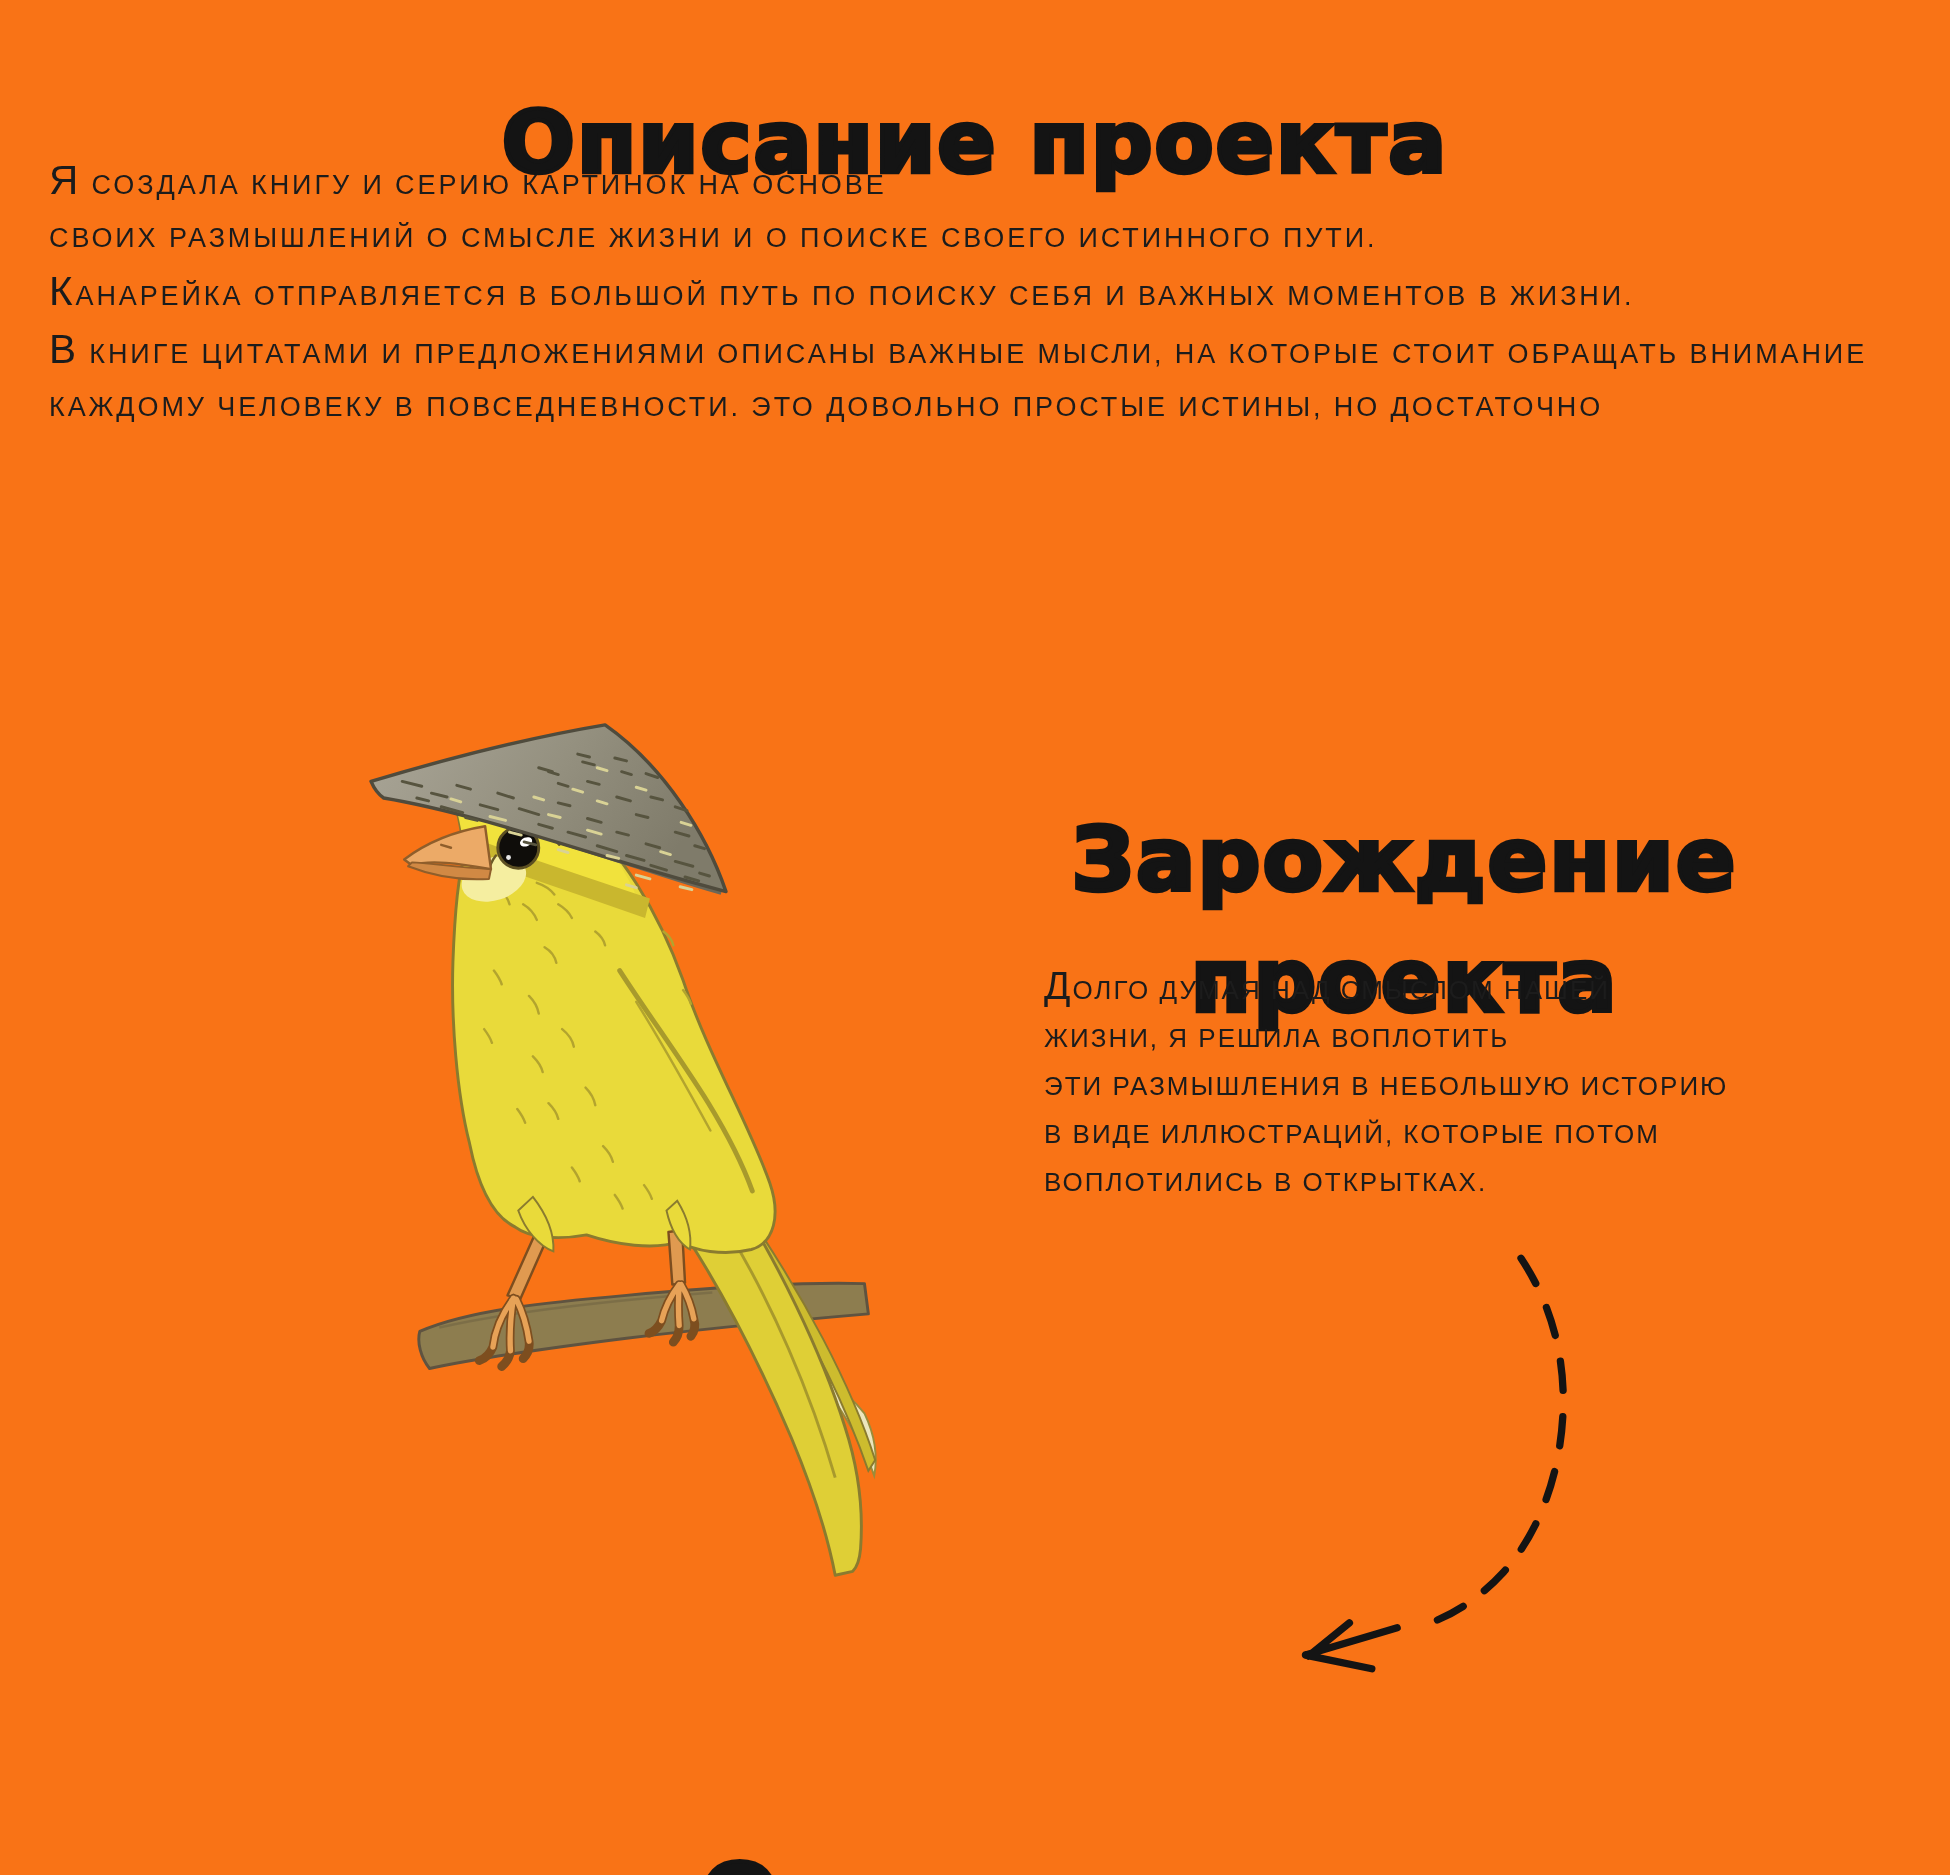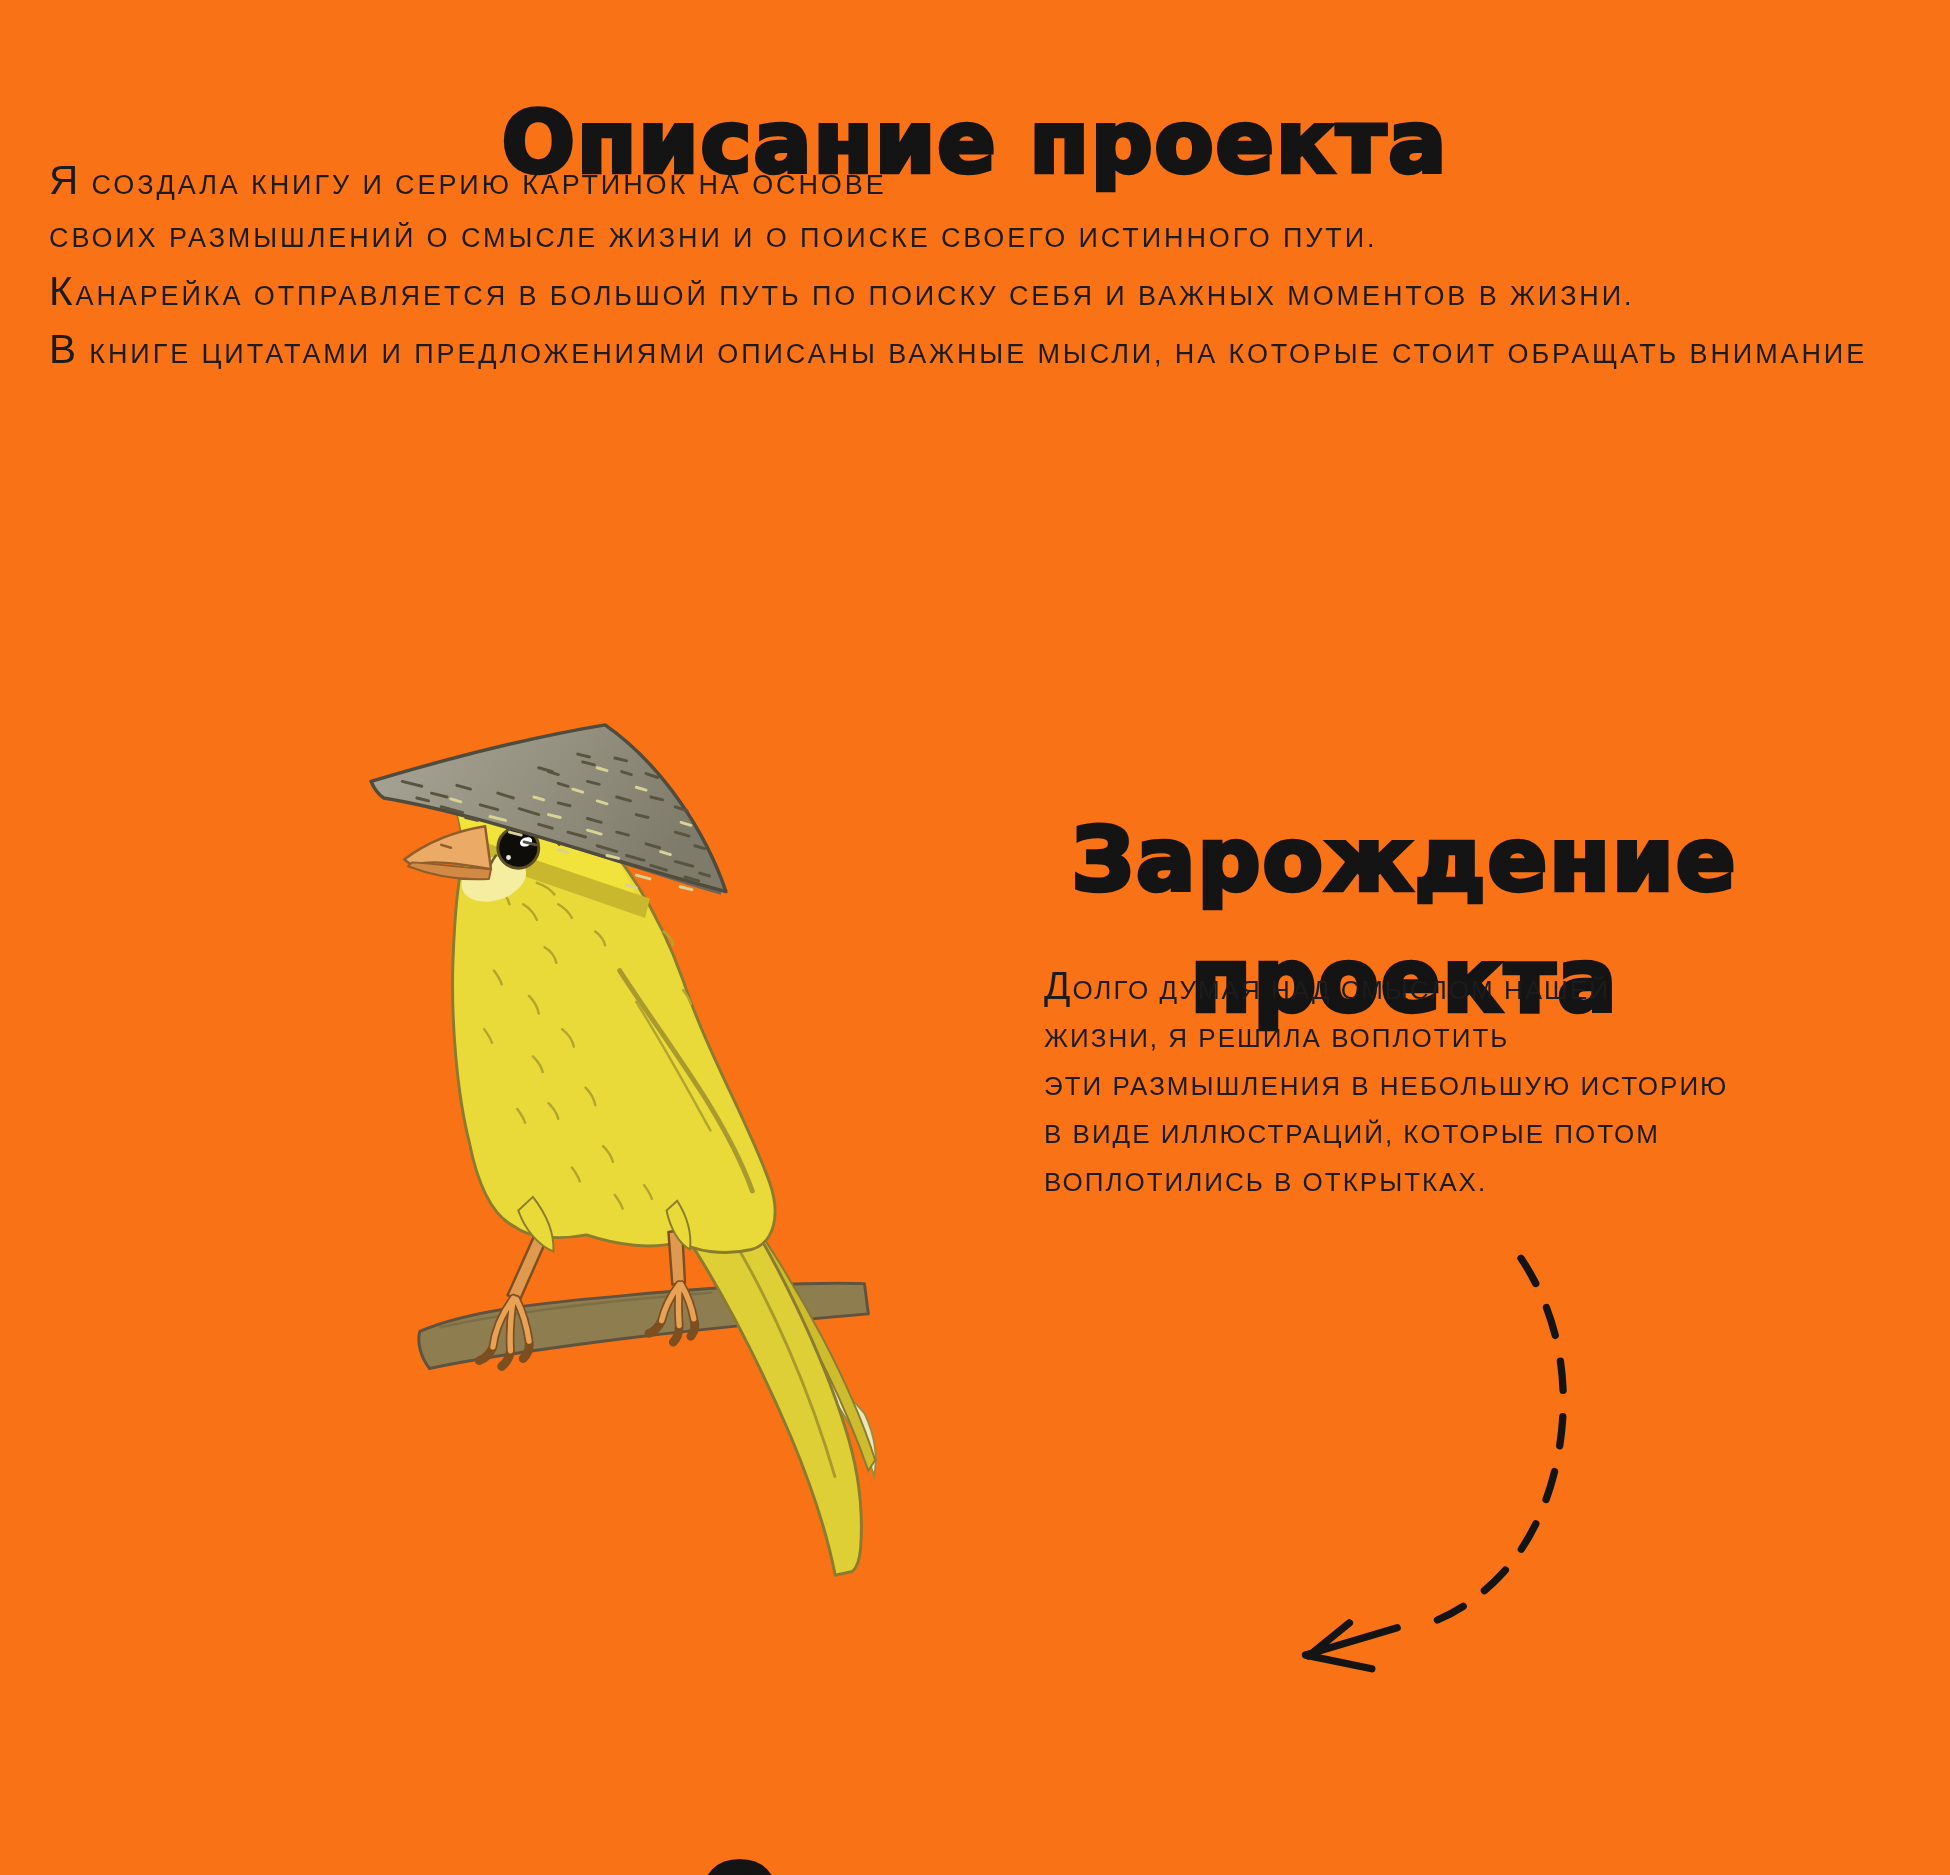--- a/index.html
+++ b/index.html
@@ -33,20 +33,21 @@
 
 <div class="page">
 
   <h1 class="display h1">Описание проекта</h1>
 
   <section class="body-copy desc">
     <p class="lead">Я создала книгу и серию картинок на основе</p>
     <p>своих размышлений о смысле жизни и о поиске своего истинного пути.</p>
     <p class="lead">Канарейка отправляется в большой путь по поиску себя и важных моментов в жизни.</p>
     <p class="lead">В книге цитатами и предложениями описаны важные мысли, на которые стоит обращать внимание</p>
+    <p>каждому человеку в повседневности. Это довольно простые истины, но достаточно</p>
   </section>
 
   <svg class="bird-svg" viewBox="0 0 645 1090" aria-hidden="true">
     <defs>
       <linearGradient id="hatGrad" x1="0%" y1="0%" x2="100%" y2="35%">
         <stop offset="0" stop-color="#aaa698"></stop>
         <stop offset="0.55" stop-color="#94907f"></stop>
         <stop offset="1" stop-color="#7f7b6a"></stop>
       </linearGradient>
     </defs>

